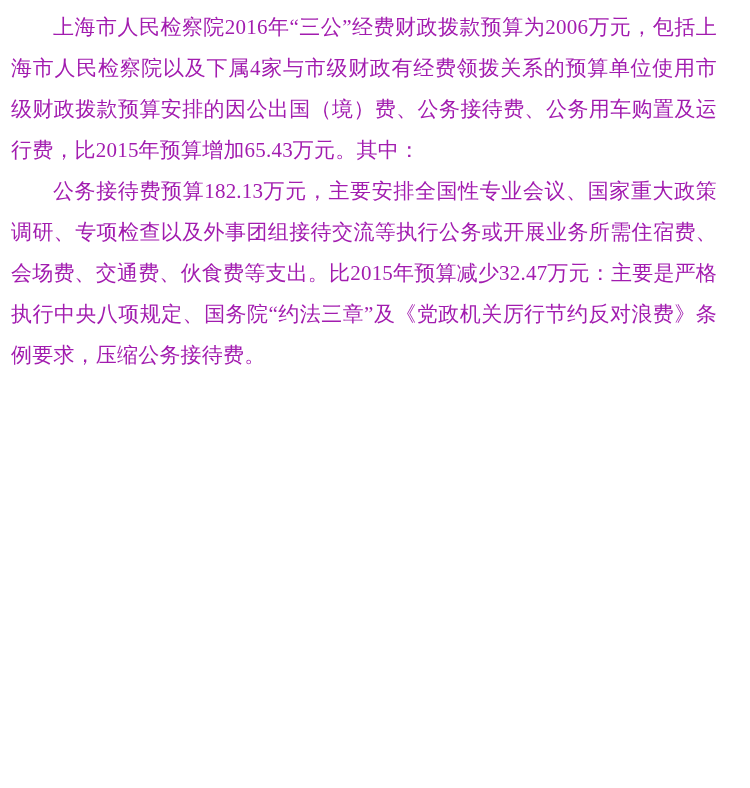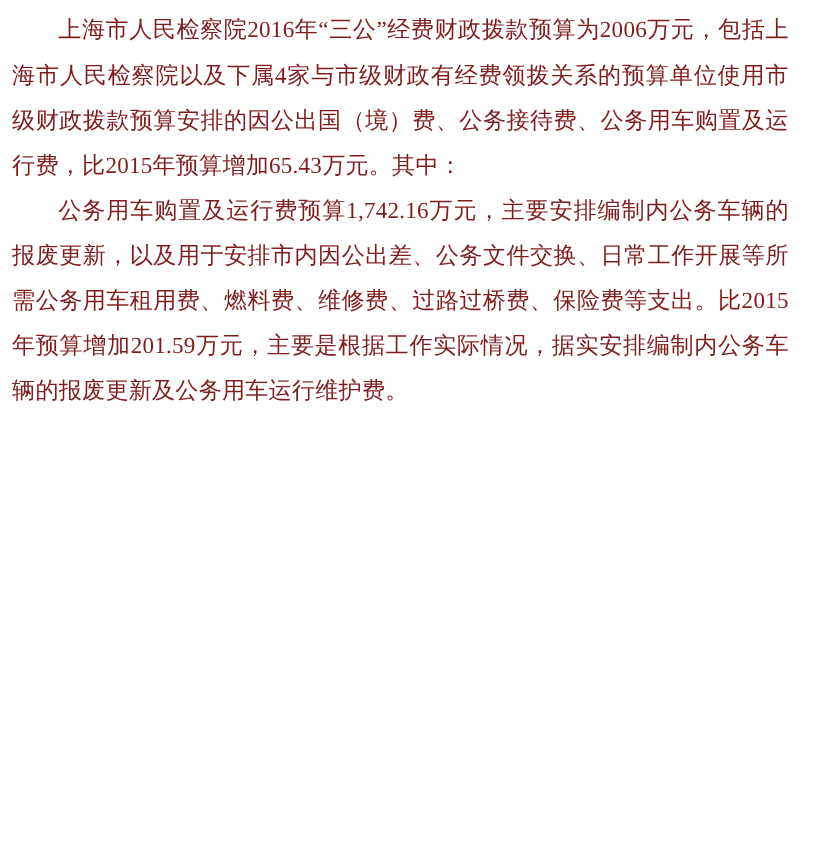--- a/index.html
+++ b/index.html
@@ -6,35 +6,35 @@
     margin: 0;
     padding: 0;
     background: #ffffff;
   }
   .page {
     position: relative;
     width: 750px;
     height: 786px;
     box-sizing: border-box;
     background: #ffffff;
-    color: #7f1d1d;
+    color: #a21caf;
     padding: 7px 33px 0 11px;
     overflow: hidden;
     font-family: "Liberation Serif", "DejaVu Serif", serif;
     font-size: 21px;
     line-height: 41px;
     text-align: justify;
     letter-spacing: 0.2px;
   }
   .para {
     margin: 0;
     padding: 0;
     text-indent: 2em;
     word-break: break-all;
   }
 </style>
 </head>
 <body>
 
 <div class="page">
   <p class="para">上海市人民检察院2016年“三公”经费财政拨款预算为2006万元，包括上海市人民检察院以及下属4家与市级财政有经费领拨关系的预算单位使用市级财政拨款预算安排的因公出国（境）费、公务接待费、公务用车购置及运行费，比2015年预算增加65.43万元。其中：</p>
-  <p class="para">公务用车购置及运行费预算1,742.16万元，主要安排编制内公务车辆的报废更新，以及用于安排市内因公出差、公务文件交换、日常工作开展等所需公务用车租用费、燃料费、维修费、过路过桥费、保险费等支出。比2015年预算增加201.59万元，主要是根据工作实际情况，据实安排编制内公务车辆的报废更新及公务用车运行维护费。</p>
+  <p class="para">公务接待费预算182.13万元，主要安排全国性专业会议、国家重大政策调研、专项检查以及外事团组接待交流等执行公务或开展业务所需住宿费、会场费、交通费、伙食费等支出。比2015年预算减少32.47万元：主要是严格执行中央八项规定、国务院“约法三章”及《党政机关厉行节约反对浪费》条例要求，压缩公务接待费。</p>
 </div>
 
 </body></html>

